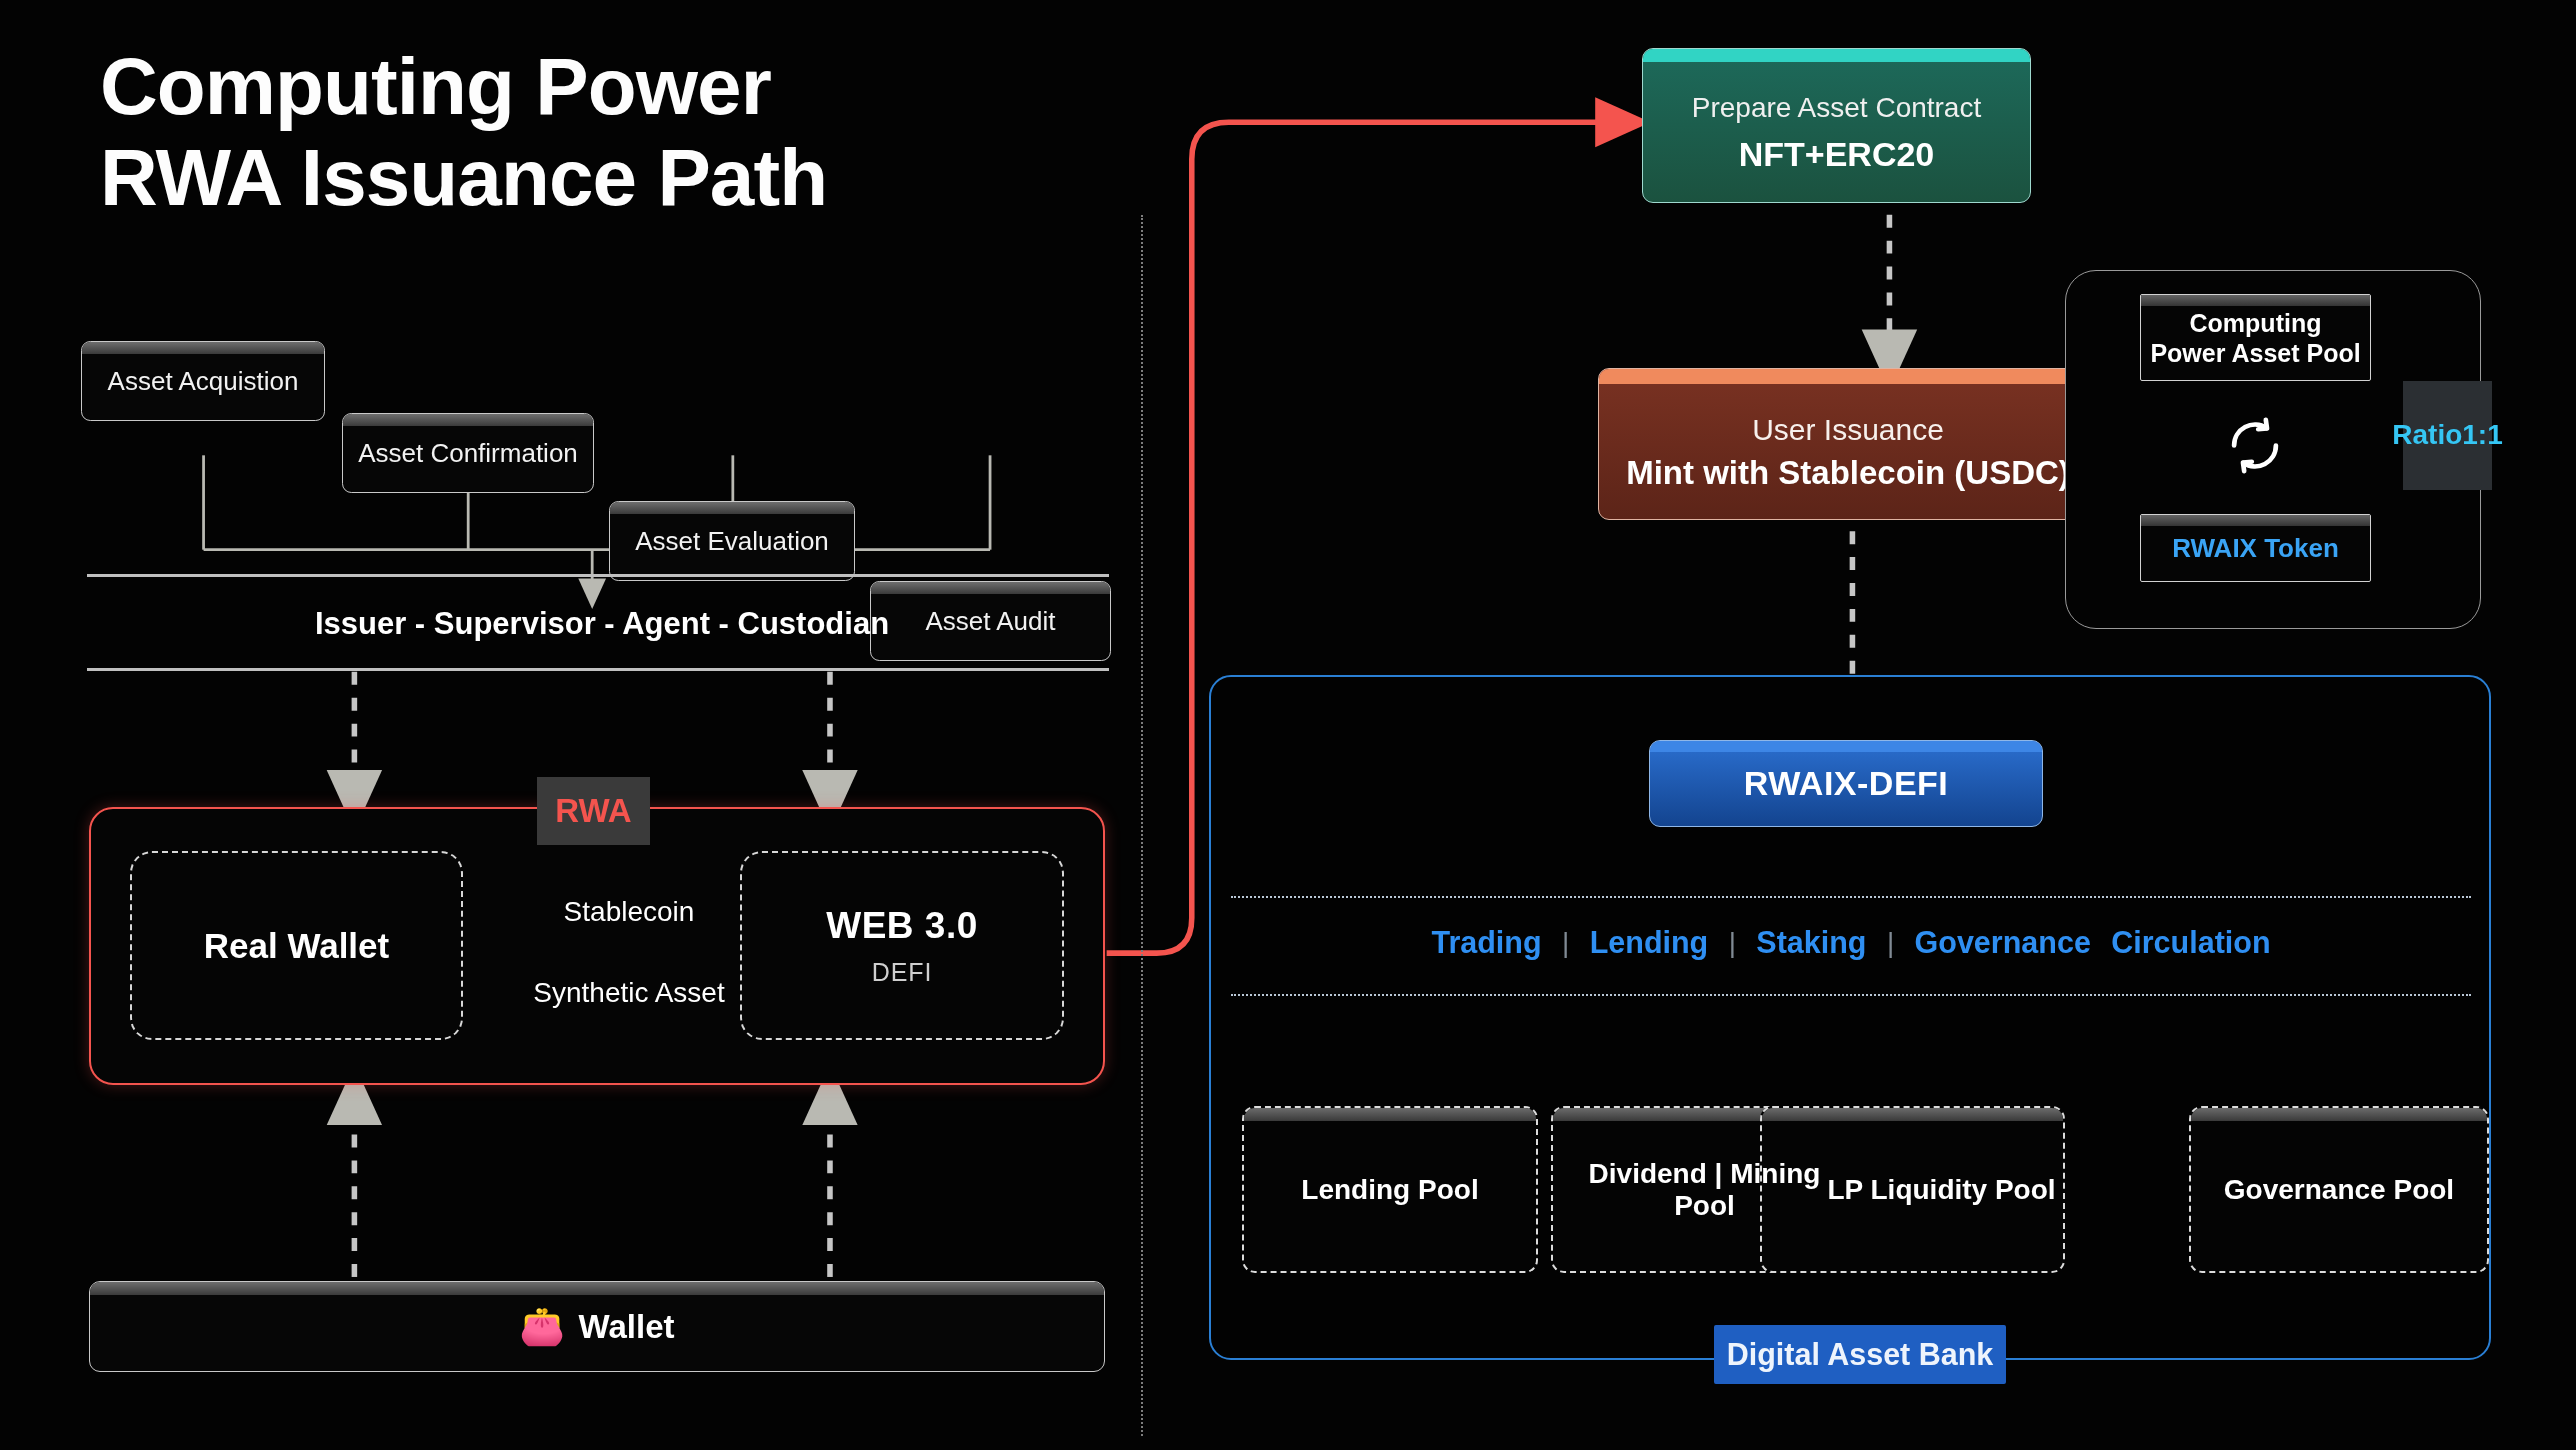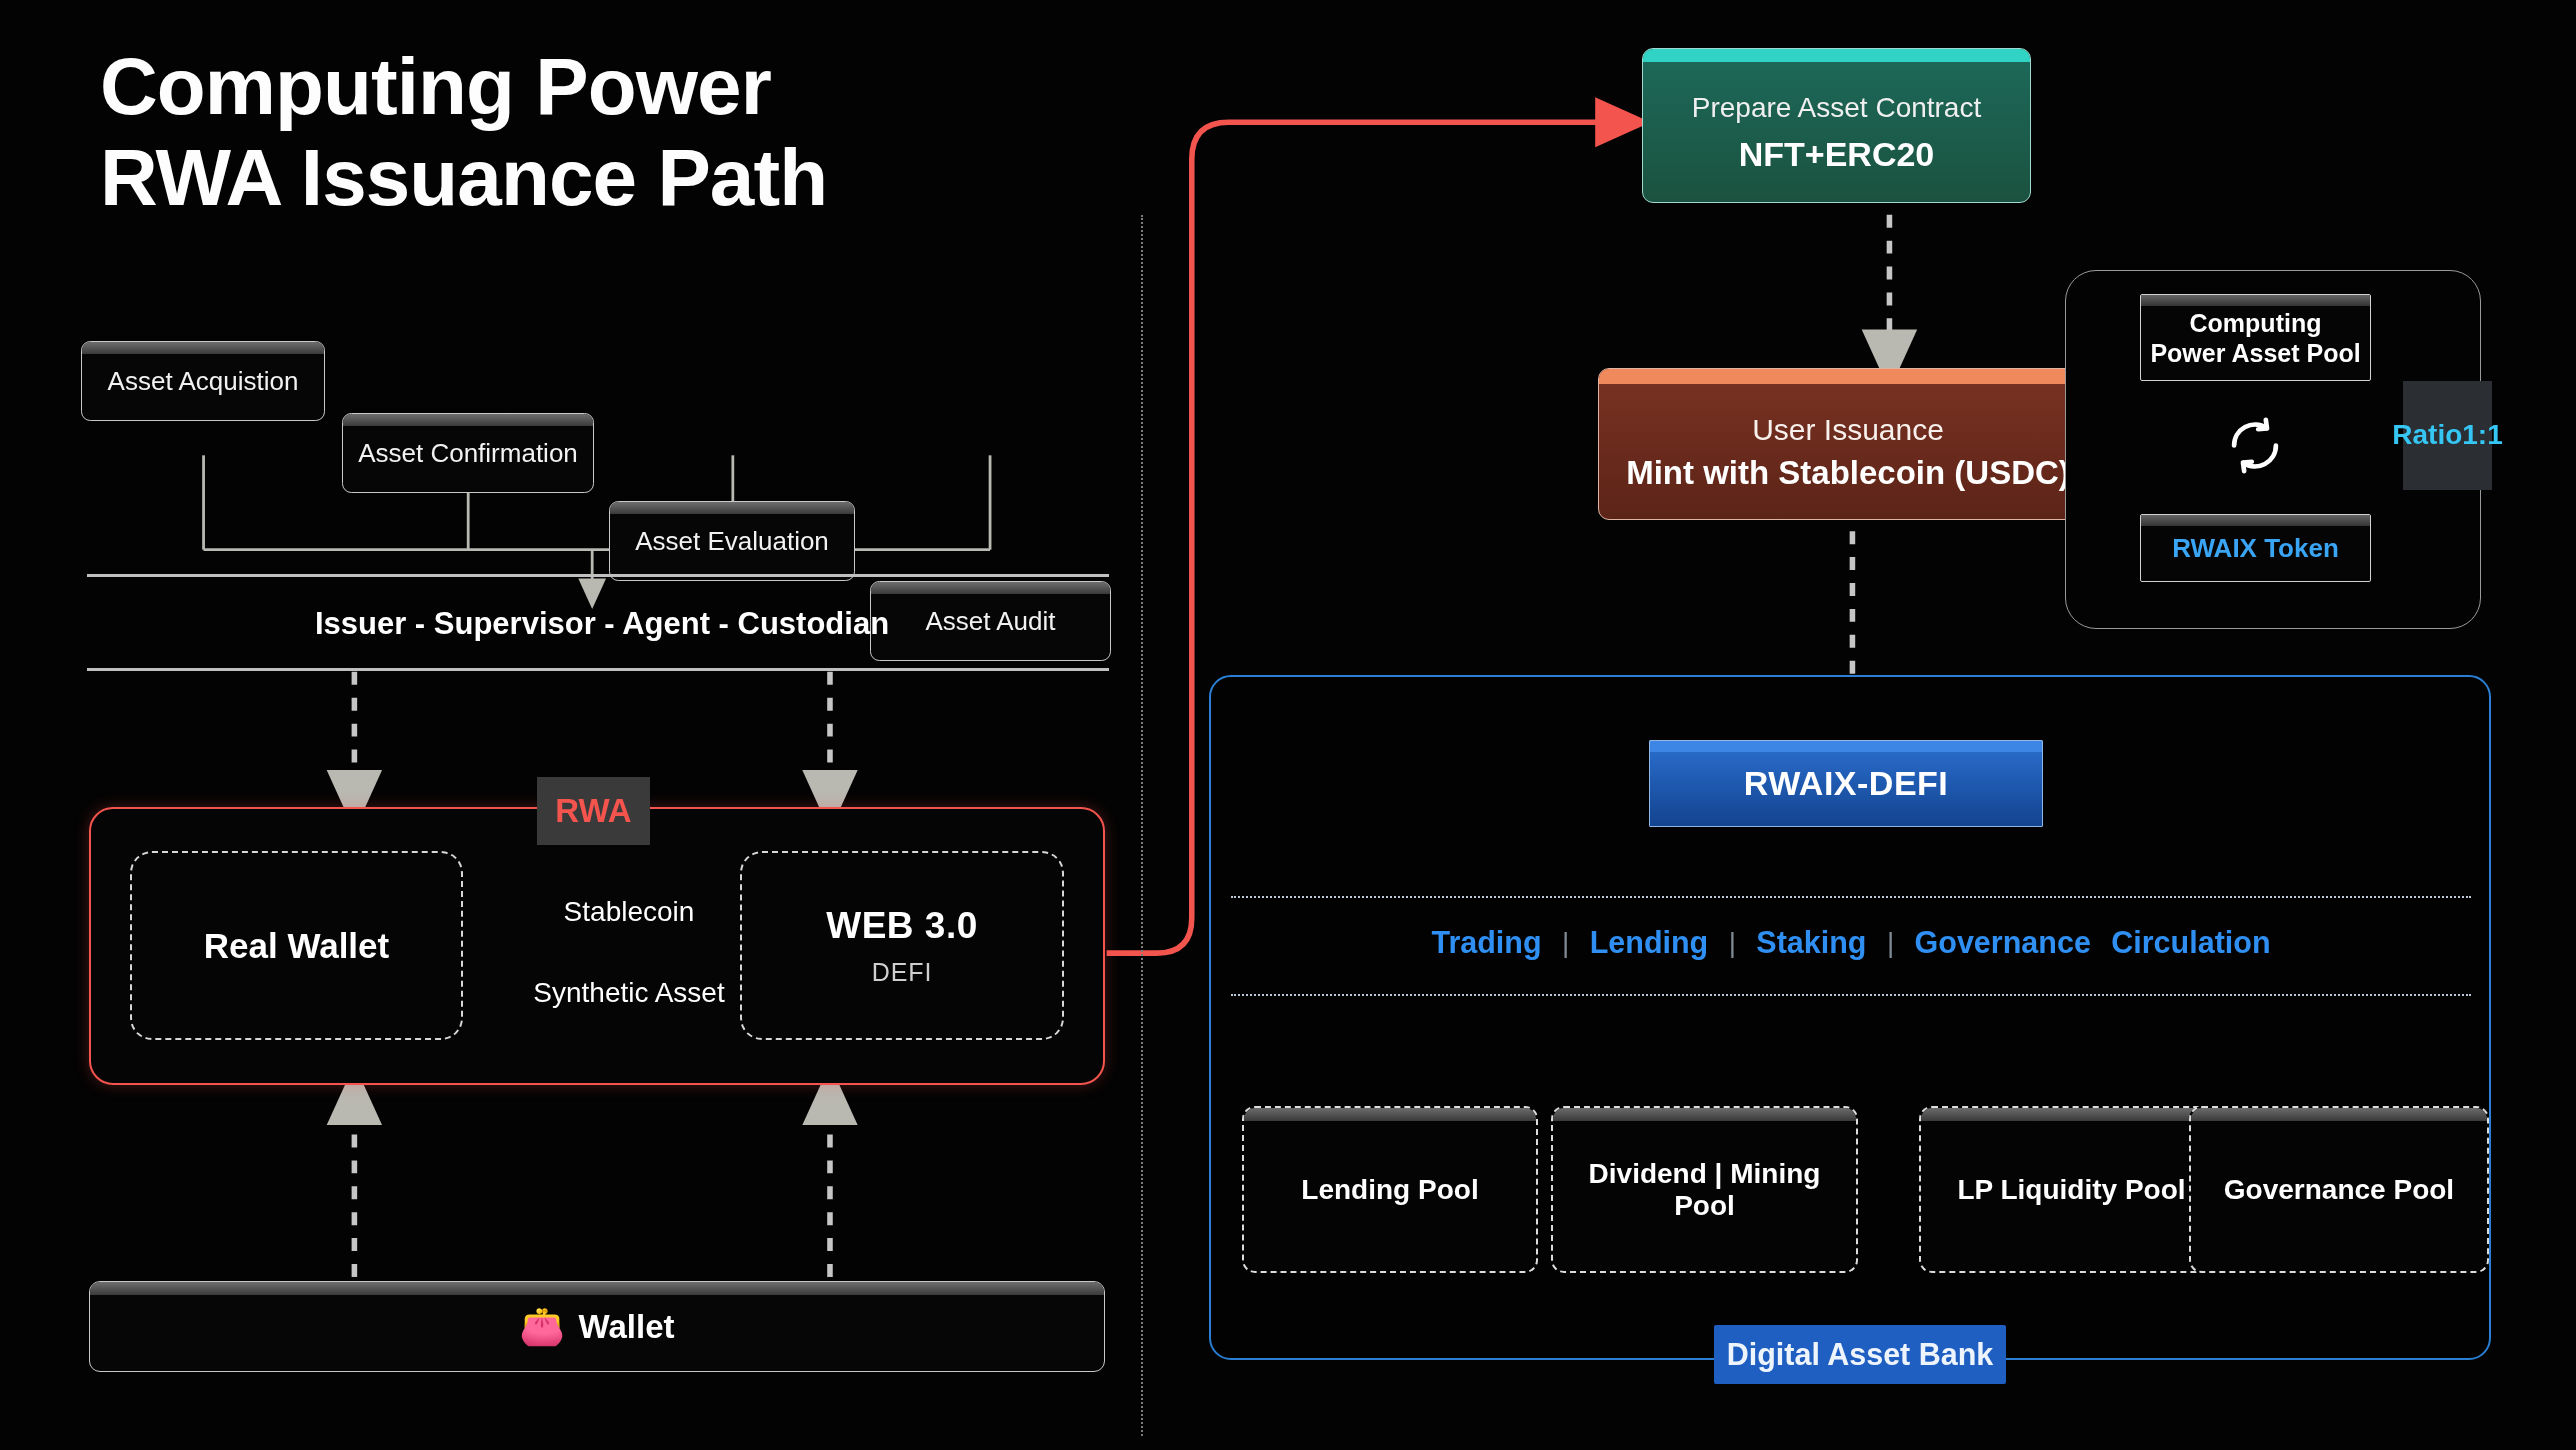--- a/index.html
+++ b/index.html
@@ -210,21 +210,21 @@
   #defi-panel {
     left: 1209px; top: 675px;
     width: 1282px; height: 685px;
     border: 2.8px solid #2a7fd4;
     border-radius: 22px;
     background: #020202;
   }
   #rwaix-defi {
     left: 1649px; top: 740px;
     width: 394px; height: 87px;
-    border-radius: 1px;
+    border-radius: 11px;
     background: linear-gradient(#2b6fd0, #13448f);
     border: 0.9px solid #8fb7e8;
     color: #ffffff;
     font-size: 34px;
     font-weight: 700;
     letter-spacing: 0.5px;
     overflow: hidden;
   }
   #rwaix-defi::before {
     content: "";
@@ -450,21 +450,21 @@
   </div>
 
   <div class="abs dotted-rule" style="left:1231px; top:994px; width:1240px;"></div>
 
   <div class="pool-box ctr" style="left:1242px; width:296px;">
     <span>Lending Pool</span>
   </div>
   <div class="pool-box ctr" style="left:1551px; width:307px;">
     <span>Dividend | Mining Pool</span>
   </div>
-  <div class="pool-box ctr" style="left:1919px; width:305px;">
+  <div class="pool-box ctr" style="left:1760px; width:305px;justify-content:flex-end;">
     <span>LP Liquidity Pool</span>
   </div>
   <div class="pool-box ctr" style="left:2189px; width:300px;">
     <span>Governance Pool</span>
   </div>
 
   <div class="abs ctr" id="bank-badge">Digital Asset Bank</div>
 
 </div>
 

